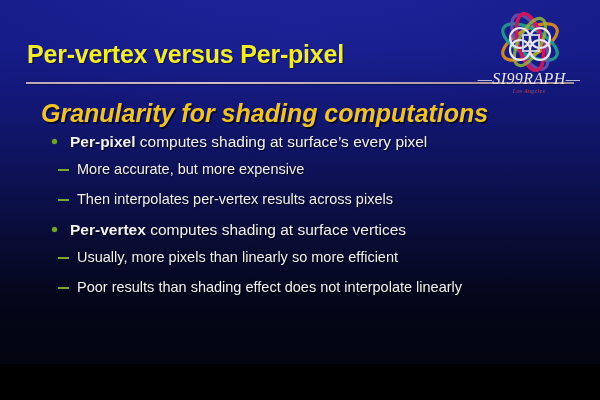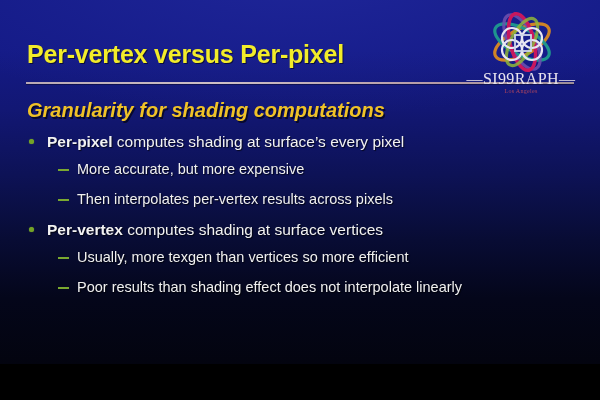--- a/index.html
+++ b/index.html
@@ -42,23 +42,23 @@
     position: absolute;
     left: 26px;
     top: 82px;
     width: 548px;
     height: 2px;
     background: linear-gradient(to right, #b9a9b4 0%, #cdbfc6 35%, #b49aa6 75%, #9e8f99 100%);
     box-shadow: 0 1px 0 rgba(0,0,0,0.35);
   }
   #subtitle {
     position: absolute;
-    left: 27px;
+    left: 41px;
     top: 99px;
-    font-size: 20px;
+    font-size: 25px;
     font-weight: bold;
     font-style: italic;
     color: #f0c227;
     text-shadow: 1.5px 1.5px 0 rgba(0,0,0,0.6);
     white-space: nowrap;
   }
 
   
   #body {
     position: absolute;
@@ -70,20 +70,21 @@
     position: relative;
     display: block;
   }
   .lvl1 {
     padding-left: 47px;
     margin-bottom: 9px;
     font-size: 15.5px;
     color: #f2f2f2;
     line-height: 19px;
     text-shadow: 1px 1px 1px rgba(0,0,0,0.7);
+    margin-left: 23px;
   }
   .lvl2 {
     padding-left: 77px;
     margin-bottom: 11px;
     font-size: 14.5px;
     color: #f0f0f0;
     line-height: 19px;
     text-shadow: 1px 1px 1px rgba(0,0,0,0.7);
   }
   .lvl1 .btxt { display: inline; }
@@ -105,24 +106,25 @@
     left: 58px;
     top: 9px;
     width: 11px;
     height: 2px;
     background: #7aa830;
   }
 
   
   #logo {
     position: absolute;
-    right: 24px;
+    right: 16px;
     top: 8px;
     width: 110px;
     height: 96px;
+    font-style: italic;
   }
   #logo-mark { position: absolute; left: 8px; top: 0; width: 96px; height: 68px; }
   #logo-wordmark {
     position: absolute;
     left: 0;
     top: 62px;
     width: 110px;
     text-align: center;
     font-family: "Liberation Serif", serif;
     font-size: 16px;
@@ -170,21 +172,21 @@
       <span class="btxt">Then interpolates per-vertex results across pixels</span>
     </div>
 
     <div class="row lvl1">
       <span class="dot"></span>
       <span class="btxt bold">Per-vertex</span><span class="btxt"> computes shading at surface vertices</span>
     </div>
 
     <div class="row lvl2">
       <span class="dash"></span>
-      <span class="btxt">Usually, more texgen than vertices so more efficient</span>
+      <span class="btxt">Usually, more pixels than linearly so more efficient</span>
     </div>
 
     <div class="row lvl2">
       <span class="dash"></span>
       <span class="btxt">Poor results than shading effect does not interpolate linearly</span>
     </div>
 
 
   </div>
 

